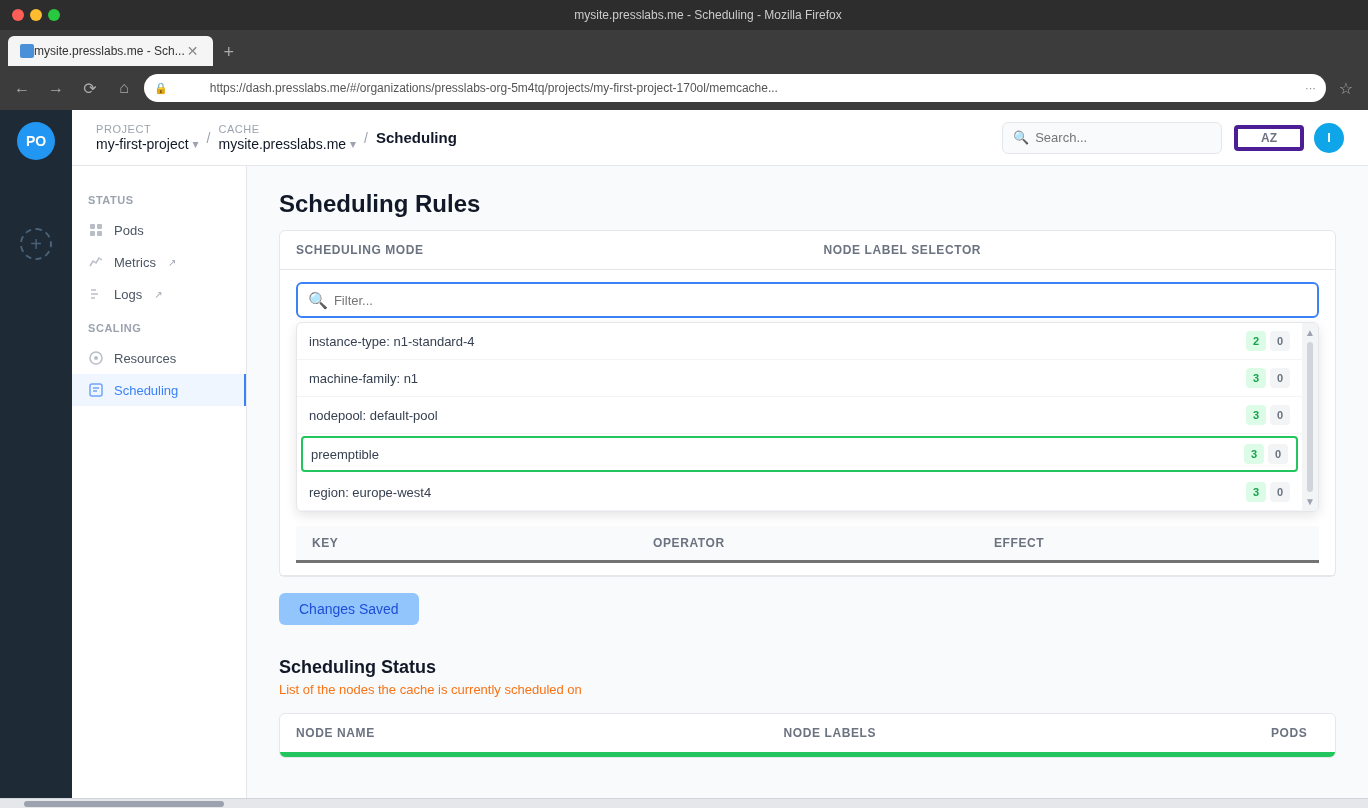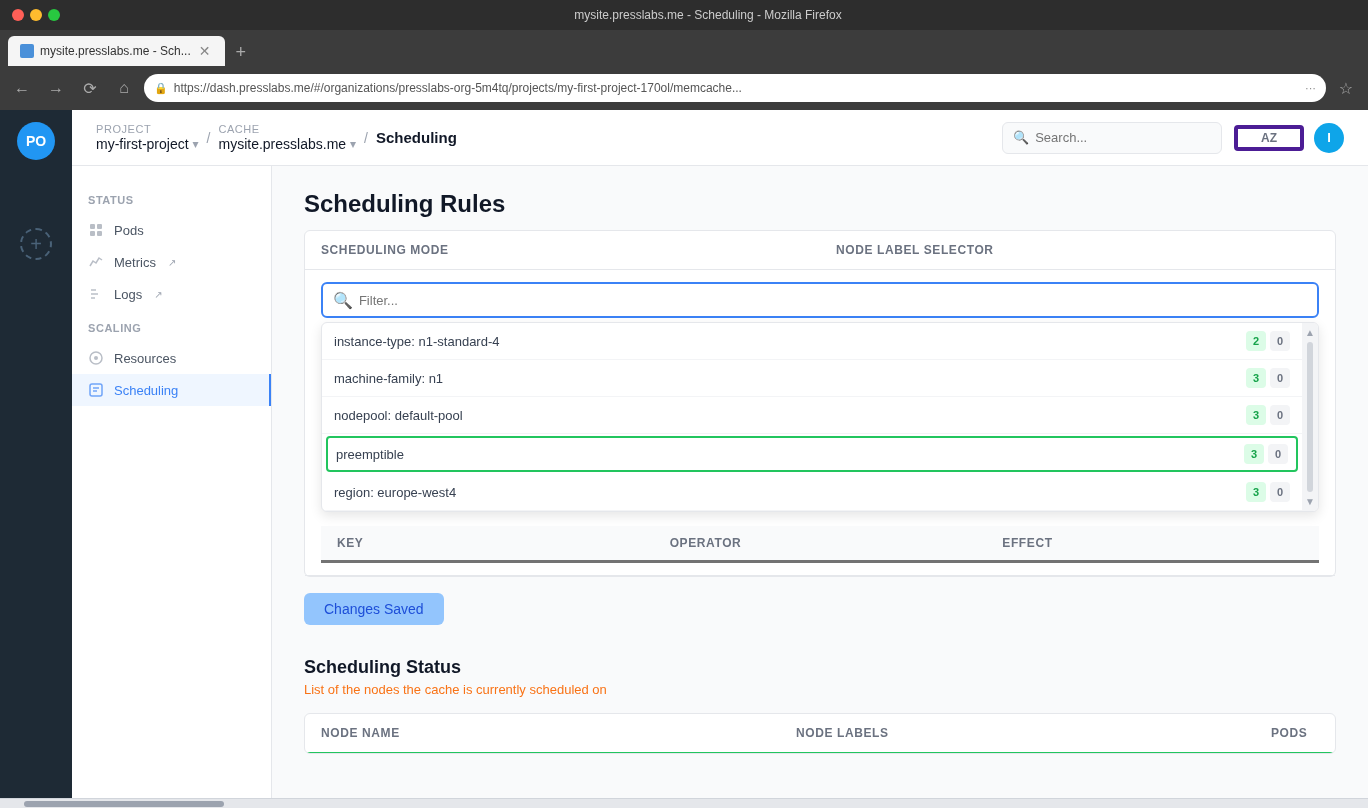--- a/index.html
+++ b/index.html
@@ -11,40 +11,40 @@
     .window-controls { display: flex; gap: 6px; align-items: center; }
     .wc-dot { width: 12px; height: 12px; border-radius: 50%; }
     .wc-close { background: #ff5f57; }
     .wc-min { background: #febc2e; }
     .wc-max { background: #28c840; }
     .browser-title { color: #ccc; font-size: 12px; flex: 1; text-align: center; }
 
     .browser-toolbar { background: #3c3c3c; height: 44px; display: flex; align-items: center; padding: 0 8px; gap: 6px; }
     .nav-btn { background: none; border: none; color: #aaa; cursor: pointer; font-size: 16px; width: 28px; height: 28px; display: flex; align-items: center; justify-content: center; border-radius: 4px; }
     .tab-bar { background: #3c3c3c; height: 36px; display: flex; align-items: flex-end; padding: 0 8px; gap: 2px; }
-    .tab { background: #f0f0f0; border-radius: 6px 6px 0 0; height: 30px; display: flex; align-items: center; padding: 0 12px; gap: 6px; font-size: 12px; color: #333; min-width: 180px; max-width: 220px; }
+    .tab { background: #f0f0f0; border-radius: 6px 6px 0 0; height: 30px; display: flex; align-items: center; padding: 0 12px; font-size: 12px; color: #333; min-width: 180px; max-width: 220px; }
     .tab.active { background: #f5f5f5; }
     .tab-favicon { width: 14px; height: 14px; background: #4a90d9; border-radius: 2px; }
     .tab-close { margin-left: auto; color: #888; cursor: pointer; font-size: 14px; width: 16px; height: 16px; display: flex; align-items: center; justify-content: center; border-radius: 3px; }
     .new-tab-btn { background: none; border: none; color: #aaa; font-size: 18px; cursor: pointer; width: 28px; height: 28px; display: flex; align-items: center; justify-content: center; }
 
     .url-bar { flex: 1; background: #fff; border-radius: 20px; height: 28px; display: flex; align-items: center; padding: 0 10px; gap: 6px; font-size: 13px; color: #333; }
-    .url-text { flex: 1; font-size: 12px; color: #555; overflow: hidden; white-space: nowrap; text-overflow: ellipsis; }
+    .url-text { flex: 1; font-size: 12px; color: #555; overflow: hidden; white-space: nowrap; text-overflow: ellipsis; margin-left: 36px; }
     .url-icon { color: #888; font-size: 11px; }
 
     
     .app-layout { display: flex; flex: 1; height: calc(808px - 110px); }
 
     
     .sidebar-dark { width: 72px; background: #1e2a35; display: flex; flex-direction: column; align-items: center; padding: 12px 0; gap: 48px; }
     .avatar-circle { width: 38px; height: 38px; border-radius: 50%; background: #2196f3; display: flex; align-items: center; justify-content: center; color: #fff; font-weight: bold; font-size: 14px; margin-bottom: 16px; }
     .add-btn { width: 32px; height: 32px; border-radius: 50%; border: 2px dashed #4a6278; display: flex; align-items: center; justify-content: center; color: #4a6278; font-size: 20px; cursor: pointer; margin-top: 4px; }
 
     
-    .sidebar-nav { width: 200px; background: #fff; border-right: 1px solid #e5e7eb; display: flex; flex-direction: column; padding: 16px 0; }
+    .sidebar-nav { width: 175px; background: #fff; border-right: 1px solid #e5e7eb; display: flex; flex-direction: column; padding: 16px 0; }
     .nav-section-label { font-size: 11px; font-weight: 600; color: #9ca3af; text-transform: uppercase; letter-spacing: 0.05em; padding: 0 16px; margin: 12px 0 8px; }
     .nav-item { display: flex; align-items: center; gap: 10px; padding: 8px 16px; cursor: pointer; font-size: 13px; color: #4b5563; border-radius: 0; }
     .nav-item.active { color: #3b82f6; background: #eff6ff; border-right: 2px solid #3b82f6; }
     .nav-icon { width: 16px; height: 16px; display: flex; align-items: center; justify-content: center; opacity: 0.7; }
     .nav-ext-icon { font-size: 10px; color: #9ca3af; margin-left: 2px; }
 
     
     .app-header { background: #fff; border-bottom: 1px solid #e5e7eb; height: 56px; display: flex; align-items: center; padding: 0 24px; gap: 12px; }
     .breadcrumb { display: flex; align-items: center; gap: 8px; font-size: 14px; color: #374151; }
     .breadcrumb-label { font-size: 11px; color: #9ca3af; text-transform: uppercase; letter-spacing: 0.05em; }
@@ -89,21 +89,21 @@
 
     
     .save-btn { background: #93c5fd; color: #1d4ed8; border: none; border-radius: 6px; padding: 8px 20px; font-size: 14px; font-weight: 500; cursor: pointer; margin-top: 16px; }
 
     
     .section-title { font-size: 18px; font-weight: 600; color: #111827; margin: 32px 0 4px; }
     .section-subtitle { font-size: 13px; color: #9ca3af; margin-bottom: 16px; }
     .section-subtitle span { color: #f97316; }
 
     .status-table { background: #fff; border: 1px solid #e5e7eb; border-radius: 6px; overflow: hidden; }
-    .status-table-header { display: grid; grid-template-columns: 1fr 1fr 80px; border-bottom: 1px solid #22c55e; }
+    .status-table-header { display: grid; grid-template-columns: 1fr 1fr 80px; border-bottom: 5px solid #22c55e; }
     .status-th { padding: 12px 16px; font-size: 12px; font-weight: 600; color: #6b7280; text-transform: uppercase; letter-spacing: 0.05em; }
 
     
     ::-webkit-scrollbar { width: 8px; height: 8px; }
     ::-webkit-scrollbar-track { background: #f1f5f9; }
     ::-webkit-scrollbar-thumb { background: #cbd5e1; border-radius: 4px; }
 
     .main-wrapper { display: flex; flex-direction: column; flex: 1; }
   </style>
 </head>

